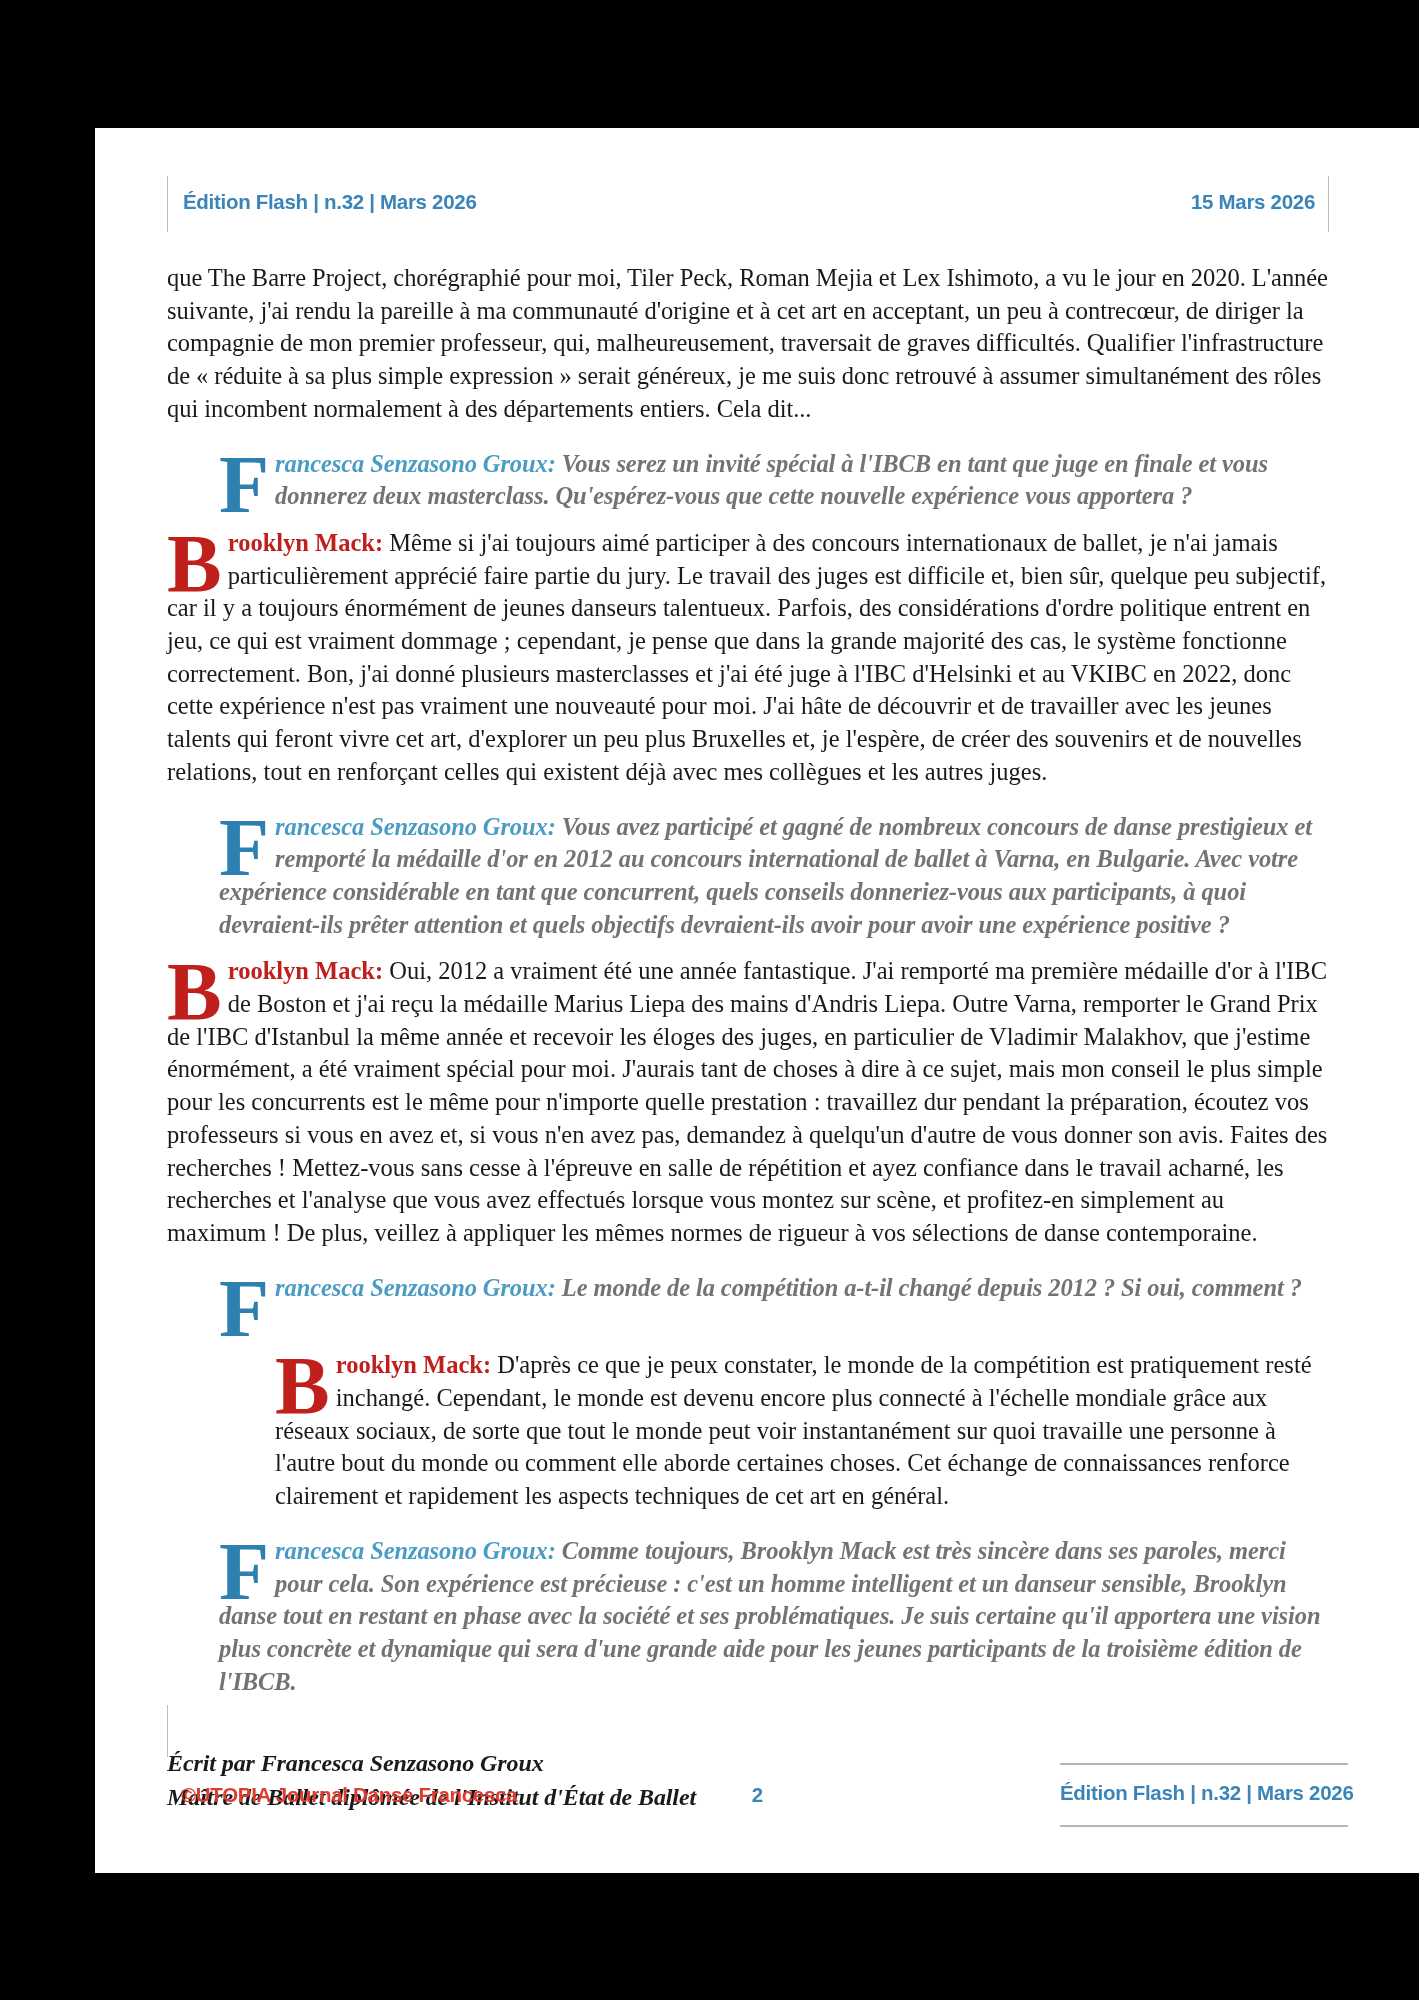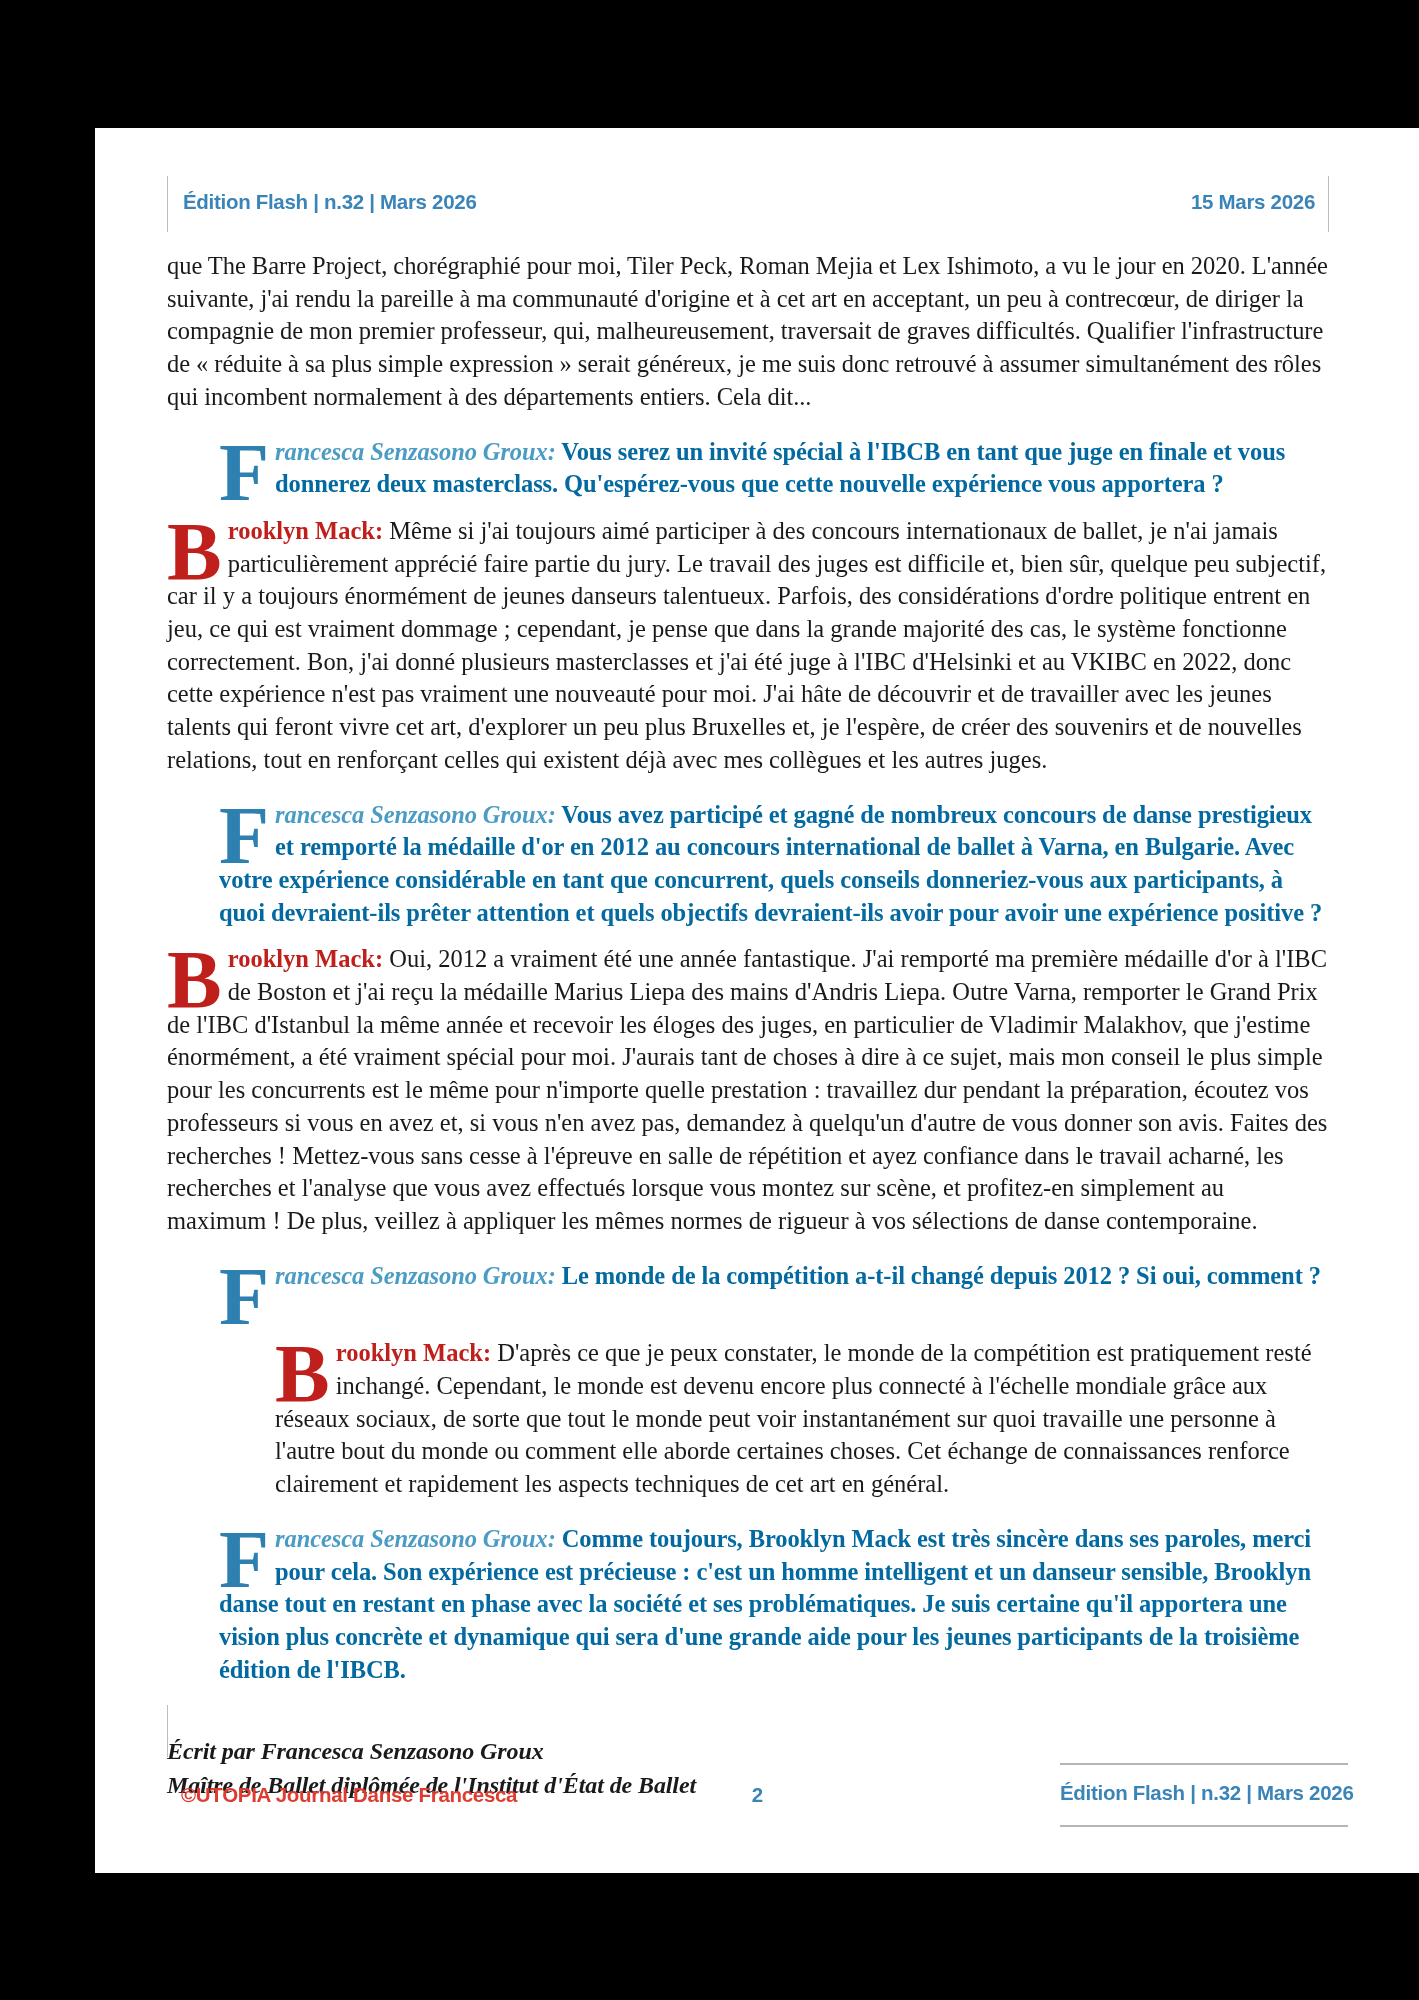--- a/index.html
+++ b/index.html
@@ -58,21 +58,21 @@
     letter-spacing: -0.3px;
     white-space: nowrap;
   }
   .runhead-left  { left: 16px; }
   .runhead-right { right: 14px; }
 
   
   .col {
     position: absolute;
     left: 72px;
-    top: 122px;
+    top: 134px;
     width: 1162px;
   }
 
   p.body {
     margin: 0 0 0 0;
     font-size: 24.5px;
     line-height: 1.335;
     color: #1a1a1a;
     text-align: left;
     letter-spacing: -0.05px;
@@ -106,21 +106,22 @@
 
   .qa .runon {
     font-weight: 700;
     margin-top: 32px;
   }
   .qa.q .runon { color: #4a9cc4; font-style: italic; letter-spacing: -0.1px; }
   .qa.a .runon { color: #c0201c; font-style: normal; }
 
   .qa.q .qtext {
     font-weight: 700;
-    color: #0369a1;
+    font-style: italic;
+    color: #737373;
     letter-spacing: -0.1px;
   }
   .qa.a .atext {
     font-weight: 400;
     font-style: normal;
     color: #1a1a1a;
   }
   .qa::after { content: ""; display: block; clear: both; }
 
   

